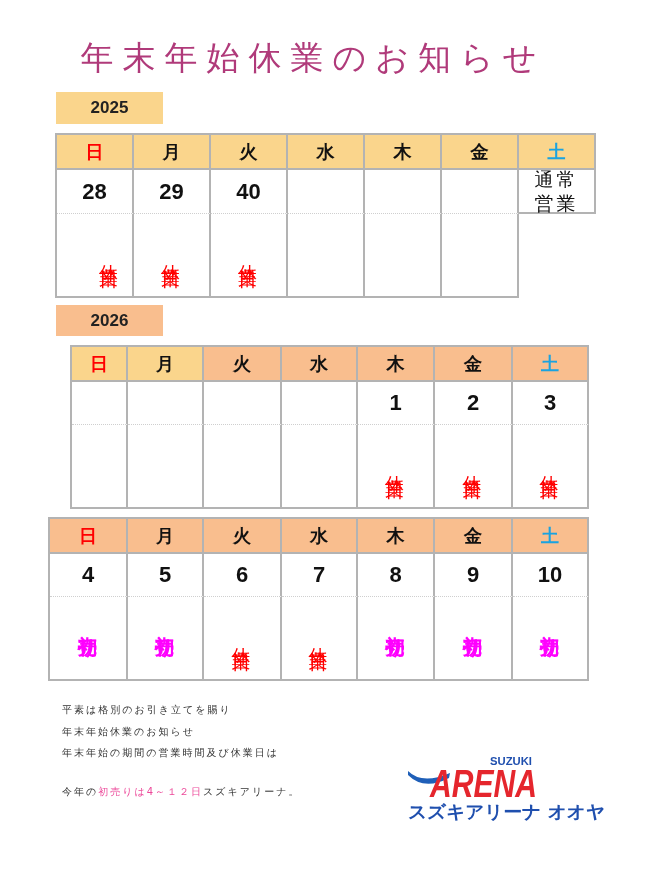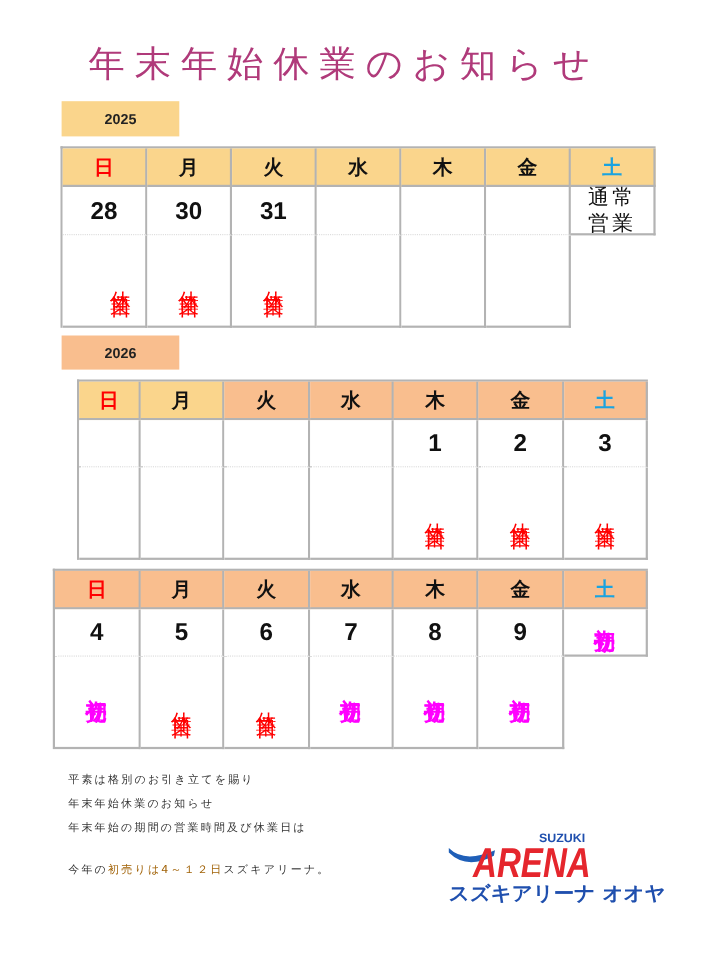--- a/index.html
+++ b/index.html
@@ -10,21 +10,21 @@
     color:#222;
   }
   .title {
     position:absolute; left:0; top:36px; width:626px; text-align:center;
     font-family:Liberation Sans, sans-serif;
     font-size:33px; letter-spacing:9px; line-height:44px;
   }
   .year-label {
     position:absolute; left:56px; width:107px; height:32px;
     display:flex; align-items:center; justify-content:center;
-    font-family:"Liberation Sans", sans-serif; font-weight:bold; font-size:13px;
+    font-family:"Liberation Sans", sans-serif; font-weight:bold; font-size:17px;
   }
   .cal {
     position:absolute; display:grid;
     border-top:2px solid #b3b3b3; border-left:2px solid #b3b3b3;
   }
   .cal > div {
     border-right:2px solid #b3b3b3; border-bottom:2px solid #b3b3b3;
     display:flex; align-items:center; justify-content:center;
     box-sizing:border-box; background:#fff;
   }
@@ -66,22 +66,22 @@
 <div class="cal" id="cal1">
   <div class="hd" style="background-color: rgb(250, 213, 140); color: rgb(255, 0, 0);">日</div>
   <div class="hd" style="background-color: rgb(250, 213, 140);">月</div>
   <div class="hd" style="background-color: rgb(250, 213, 140);">火</div>
   <div class="hd" style="background-color: rgb(250, 213, 140);">水</div>
   <div class="hd" style="background-color: rgb(250, 213, 140);">木</div>
   <div class="hd" style="background-color: rgb(250, 213, 140);">金</div>
   <div class="hd" style="background-color: rgb(250, 213, 140); color: rgb(26, 163, 224);">土</div>
 
   <div class="dt">28</div>
-  <div class="dt">30</div>
-  <div class="dt">31</div>
+  <div class="dt">29</div>
+  <div class="dt">40</div>
   <div class="dt"></div>
   <div class="dt"></div>
   <div class="dt"></div>
 
   <div>
       <span class="hnote">通常
 営業</span>
     </div>
   <div class="shift">
       <span class="vnote" style="color: rgb(255, 0, 0);">休業日</span>
@@ -153,20 +153,21 @@
   <div class="hd" style="background-color: rgb(249, 190, 142);">木</div>
   <div class="hd" style="background-color: rgb(249, 190, 142);">金</div>
   <div class="hd" style="background-color: rgb(249, 190, 142); color: rgb(26, 163, 224);">土</div>
 
   <div class="dt">4</div>
   <div class="dt">5</div>
   <div class="dt">6</div>
   <div class="dt">7</div>
   <div class="dt">8</div>
   <div class="dt">9</div>
+  <div class="dt">10</div>
 
   <div>
       <span class="vnote sale" style="color: rgb(255, 0, 255);">初売り</span>
     </div>
   <div>
       <span class="vnote sale" style="color: rgb(255, 0, 255);">初売り</span>
     </div>
   <div>
       <span class="vnote" style="color: rgb(255, 0, 0);">休業日</span>
     </div>
@@ -182,21 +183,21 @@
   <div>
       <span class="vnote sale" style="color: rgb(255, 0, 255);">初売り</span>
     </div>
 </div>
 
 <div class="message">
   <p>平素は格別のお引き立てを賜り</p>
   <p>年末年始休業のお知らせ</p>
   <p>年末年始の期間の営業時間及び休業日は</p>
   <div class="para2">
-    <p><span>今年の</span><span style="color: #a16207;">初売りは4～１２日</span><span>スズキアリーナ。</span></p>
+    <p><span>今年の</span><span style="color: #ec4899;">初売りは4～１２日</span><span>スズキアリーナ。</span></p>
   </div>
 </div>
 
 <svg class="logo" viewBox="0 0 215 80" xmlns="http://www.w3.org/2000/svg">
   <path d="M8,26 Q22,40 50,28 L49,33 Q24,46 8,30 Z" fill="#1F5FB8"></path>
   <text x="90" y="20" font-family="Liberation Sans, sans-serif" font-weight="bold" font-size="11" fill="#1F4FAE" textLength="42" lengthAdjust="spacingAndGlyphs">SUZUKI</text>
   <text x="30" y="52" font-family="Liberation Sans, sans-serif" font-weight="bold" font-style="italic" font-size="38" fill="#E5262D" textLength="107" lengthAdjust="spacingAndGlyphs">ARENA</text>
   <text x="8" y="73" font-family="DejaVu Sans, sans-serif" font-weight="bold" font-size="18" fill="#1F4FAE" textLength="197" lengthAdjust="spacingAndGlyphs">スズキアリーナ オオヤ</text>
 </svg>
 

